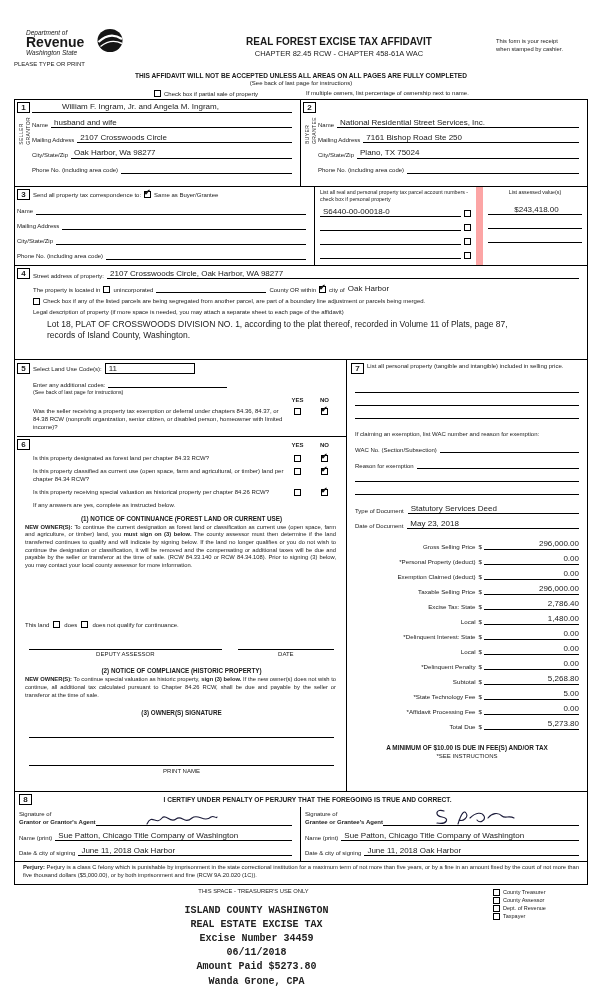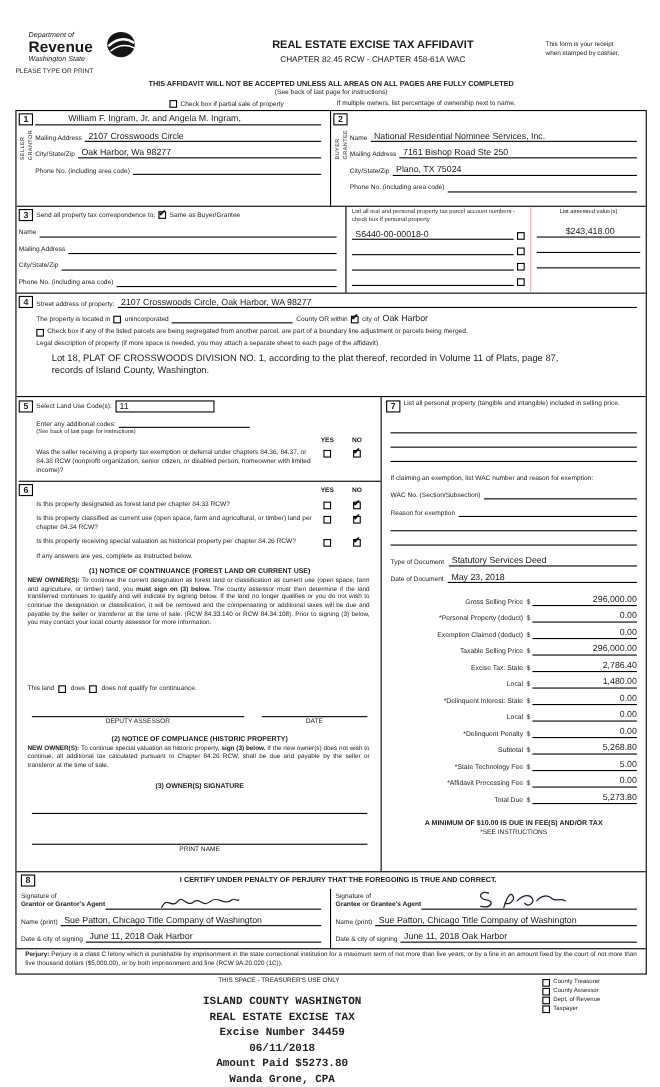--- a/index.html
+++ b/index.html
@@ -46,21 +46,21 @@
   .fill { flex:1; border-bottom:1px solid #000; min-height:10px; display:flex; align-items:flex-end; }
   .fill .val { padding-left:3px; }
   .fill.center { justify-content:center;align-items:center; }
   .topval { border-bottom:1px solid #000; padding-left:30px; min-height:11px; }
   .topspacer { min-height:11px; }
 
   
   .sec3 { display:flex; min-height:76px; }
   .s3-left { width:300px; border-right:1px solid #000; padding:2px 8px 5px 2px; }
   .s3-top { display:flex; align-items:center; gap:3px; font-size:6px; }
-  .s3-mid { width:168px; border-right:1px solid #fca5a5; padding:2px 5px 5px 5px; }
+  .s3-mid { width:168px; border-right:7px solid #fca5a5; padding:2px 5px 5px 5px; }
   .s3-right { flex:1; padding:2px 5px 5px 5px; }
   .s3-head { font-size:5.3px; line-height:1.25; }
   .pr-row { display:flex; align-items:flex-end; gap:3px; margin-top:5px; }
   .pr-row .fill { min-height:9px; }
 
   
   .sec4 { padding:2px 8px 4px 2px; min-height:94px; }
   .s4-l1 { display:flex; align-items:flex-end; gap:3px; font-size:6px; }
   .s4-l2 { display:flex; align-items:flex-end; gap:3px; font-size:6px; margin-top:5px; padding-left:16px; }
   .shortline { width:110px; border-bottom:1px solid #000; height:8px; }
@@ -161,21 +161,21 @@
           <svg width="28" height="25" viewBox="0 0 28 25">
             <ellipse cx="14" cy="12.5" rx="12.5" ry="11.5" fill="#151515"></ellipse>
             <path d="M2.5 14 Q14 3 26 11" stroke="#fff" stroke-width="2.2" fill="none"></path>
             <path d="M4.5 18.5 Q15 10 26 15.5" stroke="#fff" stroke-width="1.4" fill="none"></path>
           </svg>
         </span>
       </div>
       <div class="please">PLEASE TYPE OR PRINT</div>
     </div>
     <div class="hdr-center">
-      <div class="title">REAL ESTATE EXCISE TAX AFFIDAVIT</div>
+      <div class="title">REAL FOREST EXCISE TAX AFFIDAVIT</div>
       <div class="chapter">CHAPTER 82.45 RCW - CHAPTER 458-61A WAC</div>
     </div>
     <div class="hdr-right">
       <div>This form is your receipt</div>
       <div>when stamped by cashier.</div>
     </div>
   </div>
 
   <div class="warn">THIS AFFIDAVIT WILL NOT BE ACCEPTED UNLESS ALL AREAS ON ALL PAGES ARE FULLY COMPLETED</div>
   <div class="warn-sub">(See back of last page for instructions)</div>
@@ -195,20 +195,26 @@
         <div class="party-rail">
           <span class="numbox">1</span>
           <div class="vlabels">
             <span class="vlabel">SELLER</span>
             <span class="vlabel">GRANTOR</span>
           </div>
         </div>
         <div class="party-fields">
           <div class="topval val">William F. Ingram, Jr. and Angela M. Ingram,</div>
           <div class="field">
+            <span class="lbl">Name</span>
+            <span class="fill">
+                <span class="val">husband and wife</span>
+              </span>
+          </div>
+          <div class="field">
             <span class="lbl">Mailing Address</span>
             <span class="fill">
                 <span class="val">2107 Crosswoods Circle</span>
               </span>
           </div>
           <div class="field">
             <span class="lbl">City/State/Zip</span>
             <span class="fill">
                 <span class="val">Oak Harbor, Wa  98277</span>
               </span>
@@ -225,21 +231,21 @@
           <div class="vlabels">
             <span class="vlabel">BUYER</span>
             <span class="vlabel">GRANTEE</span>
           </div>
         </div>
         <div class="party-fields">
           <div class="topspacer"></div>
           <div class="field">
             <span class="lbl">Name</span>
             <span class="fill">
-                <span class="val">National Residential Nominee Services, Inc.</span>
+                <span class="val">National Residential Street Services, Inc.</span>
               </span>
           </div>
           <div class="field">
             <span class="lbl">Mailing Address</span>
             <span class="fill">
                 <span class="val">7161 Bishop Road Ste 250</span>
               </span>
           </div>
           <div class="field">
             <span class="lbl">City/State/Zip</span>

